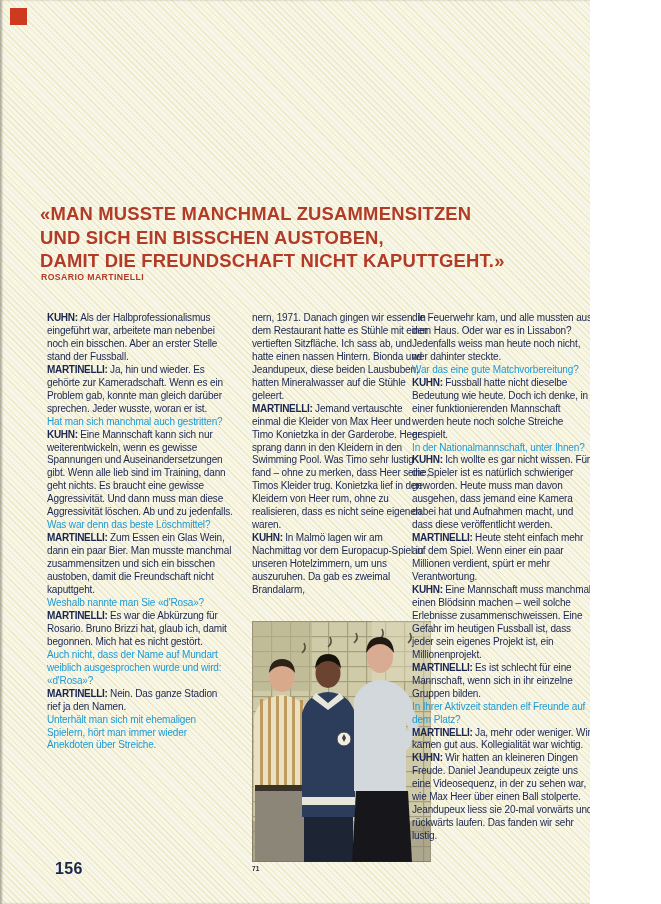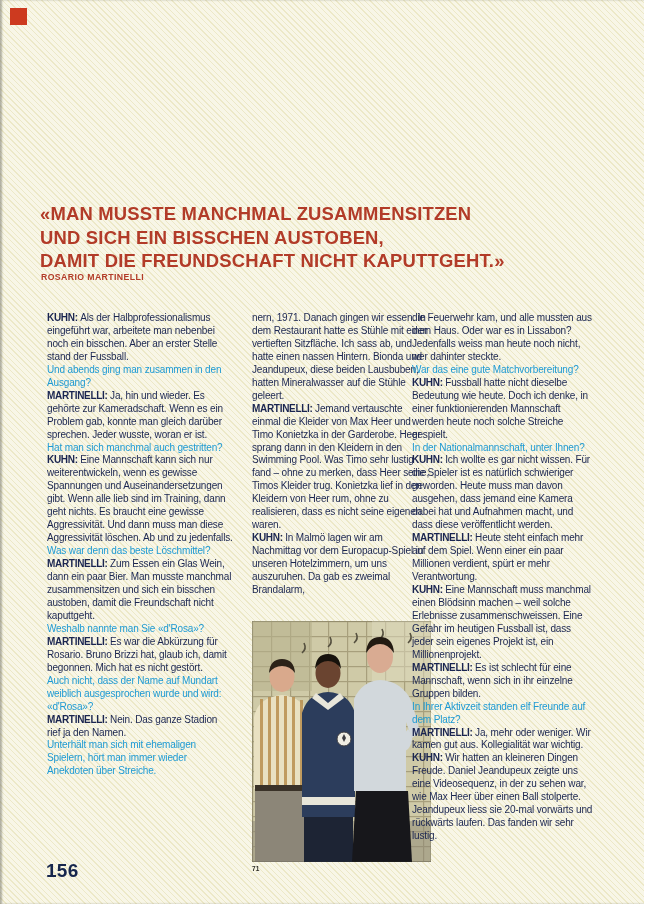--- a/index.html
+++ b/index.html
@@ -1,18 +1,18 @@
 <!DOCTYPE html>
 <html><head>
 <meta charset="utf-8">
 <style>
   html,body{margin:0;padding:0;}
   .page{
     position:relative;
-    width:644px;height:904px;
+    width:590px;height:904px;
     font-family:"Liberation Sans",sans-serif;
     background-color:#f8f6e7;
     background-image:repeating-linear-gradient(45deg,
       rgba(227,221,173,0.55) 0px, rgba(227,221,173,0.55) 1px,
       rgba(0,0,0,0) 1px, rgba(0,0,0,0) 4px);
     overflow:hidden;
     box-shadow:inset 2px 0 2px rgba(90,90,80,0.45);
   }
   .corner-square{
     position:absolute;left:10px;top:8px;width:17px;height:17px;
@@ -40,42 +40,41 @@
   .col p{margin:0;}
   .question{color:#1e9ad3;}
   .speaker{font-weight:bold;letter-spacing:-0.3px;}
   .photo-wrap{margin-top:24px;width:179px;}
   .photo-frame{width:179px;height:241px;display:block;}
   .photo-caption{
     font-size:6.5px;font-weight:bold;color:#2a2a24;
     margin-top:1px;letter-spacing:0.2px;
   }
   .page-number{
-    position:absolute;left:46px;top:860px;
-    font-size:19px;font-weight:bold;color:#16264d;
+    position:absolute;left:55px;top:860px;
+    font-size:16px;font-weight:bold;color:#16264d;
     letter-spacing:0.3px;
   }
 </style>
 </head>
 <body>
 
 <div class="page">
 
   <div class="corner-square" style="background: rgb(205, 58, 31);"></div>
 
   <div class="headline" style="color: rgb(178, 59, 40);">
     <div>«MAN MUSSTE MANCHMAL ZUSAMMENSITZEN</div>
     <div>UND SICH EIN BISSCHEN AUSTOBEN,</div>
     <div>DAMIT DIE FREUNDSCHAFT NICHT KAPUTTGEHT.»</div>
   </div>
   <div class="attribution" style="color: rgb(178, 59, 40);">ROSARIO MARTINELLI</div>
 
   <div class="col col-0">
       <p class="block answer"><span class="speaker">KUHN: </span>Als der Halbprofessionalismus eingeführt war, arbeitete man nebenbei noch ein bisschen. Aber an erster Stelle stand der Fussball.</p>
-      <p class="block question">Und abends ging man zusammen in den Ausgang?</p>
       <p class="block answer"><span class="speaker">MARTINELLI: </span>Ja, hin und wieder. Es gehörte zur Kameradschaft. Wenn es ein Problem gab, konnte man gleich darüber sprechen. Jeder wusste, woran er ist.</p>
       <p class="block question">Hat man sich manchmal auch gestritten?</p>
       <p class="block answer"><span class="speaker">KUHN: </span>Eine Mannschaft kann sich nur weiterentwickeln, wenn es gewisse Spannungen und Auseinandersetzungen gibt. Wenn alle lieb sind im Training, dann geht nichts. Es braucht eine gewisse Aggressivität. Und dann muss man diese Aggressivität löschen. Ab und zu jedenfalls.</p>
       <p class="block question">Was war denn das beste Löschmittel?</p>
       <p class="block answer"><span class="speaker">MARTINELLI: </span>Zum Essen ein Glas Wein, dann ein paar Bier. Man musste manchmal zusammensitzen und sich ein bisschen austoben, damit die Freundschaft nicht kaputtgeht.</p>
       <p class="block question">Weshalb nannte man Sie «d'Rosa»?</p>
       <p class="block answer"><span class="speaker">MARTINELLI: </span>Es war die Abkürzung für Rosario. Bruno Brizzi hat, glaub ich, damit begonnen. Mich hat es nicht gestört.</p>
       <p class="block question">Auch nicht, dass der Name auf Mundart weiblich ausgesprochen wurde und wird: «d'Rosa»?</p>
       <p class="block answer"><span class="speaker">MARTINELLI: </span>Nein. Das ganze Stadion rief ja den Namen.</p>
       <p class="block question">Unterhält man sich mit ehemaligen Spielern, hört man immer wieder Anekdoten über Streiche.</p>

